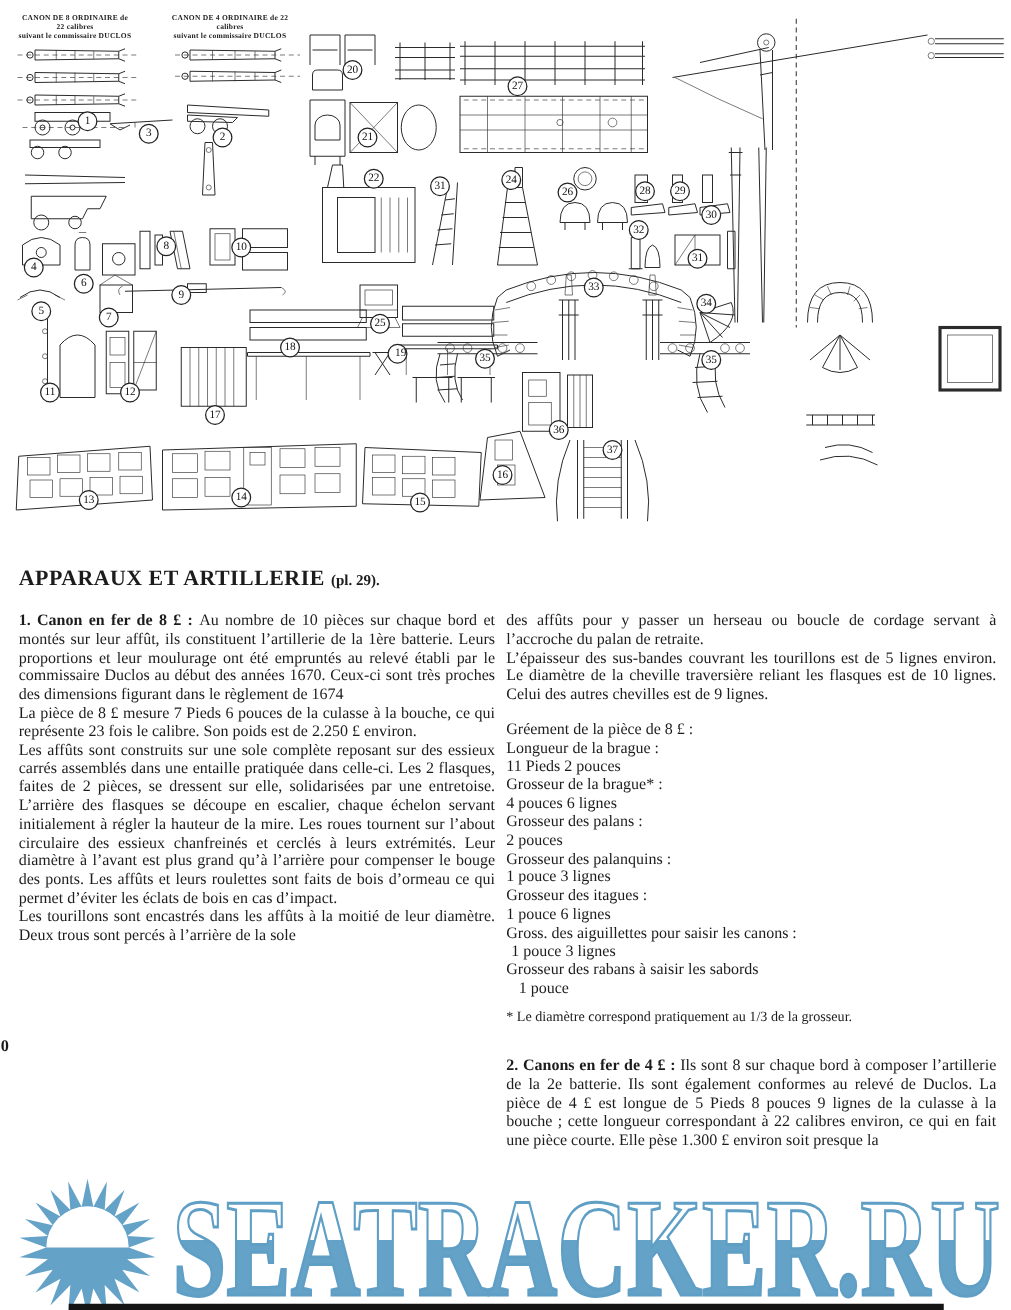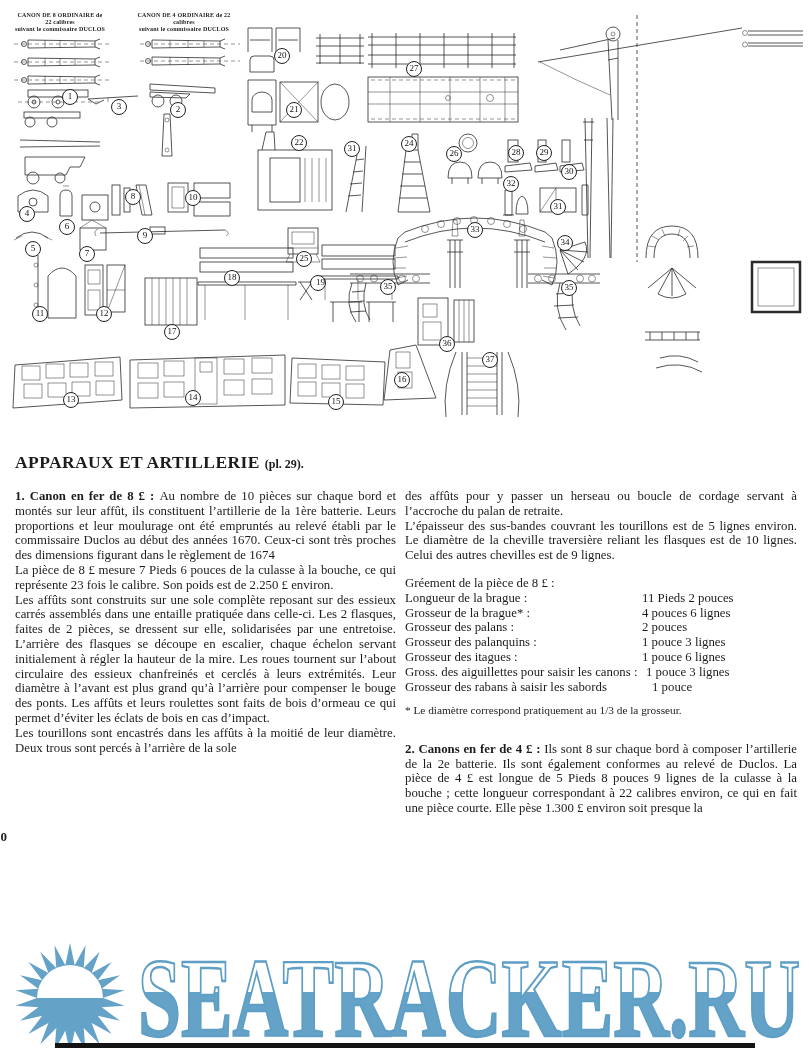--- a/index.html
+++ b/index.html
@@ -14,21 +14,21 @@
         font-family:"Liberation Serif",serif;}
   
   #article-title{position:absolute;left:15px;top:452px;white-space:nowrap;}
   #article-title .t{font-size:17.5px;font-weight:bold;letter-spacing:.4px;}
   #article-title .s{font-size:12px;font-weight:bold;margin-left:5px;}
   .col{position:absolute;top:489px;font-size:12.8px;line-height:14.8px;text-align:justify;}
   #col-left{left:15px;width:381px;}
   #col-right{left:405px;width:392px;}
   .col p{margin:0;}
   .rig-head{margin-top:13px !important;}
-  .rig-row{display:flex;}
+  .rig-row{display:flex;flex-direction:column;}
   .rig-label{flex:0 0 auto;min-width:237px;}
   .rig-value{flex:0 0 auto;}
   .footnote{margin-top:10px !important;font-size:11.3px;line-height:13.5px;}
   .sec2{margin-top:24px !important;}
   #page-number{position:absolute;left:-6px;top:829px;font-size:13px;font-weight:bold;}
   
   #watermark{position:absolute;left:0;top:940px;}
   #footer-bar{position:absolute;left:55px;top:1043px;width:700px;height:5px;background:#141414;}
   .ln{stroke:#2b2b2b;fill:none;stroke-width:.8;}
   .lnt{stroke:#2b2b2b;fill:none;stroke-width:.5;}

